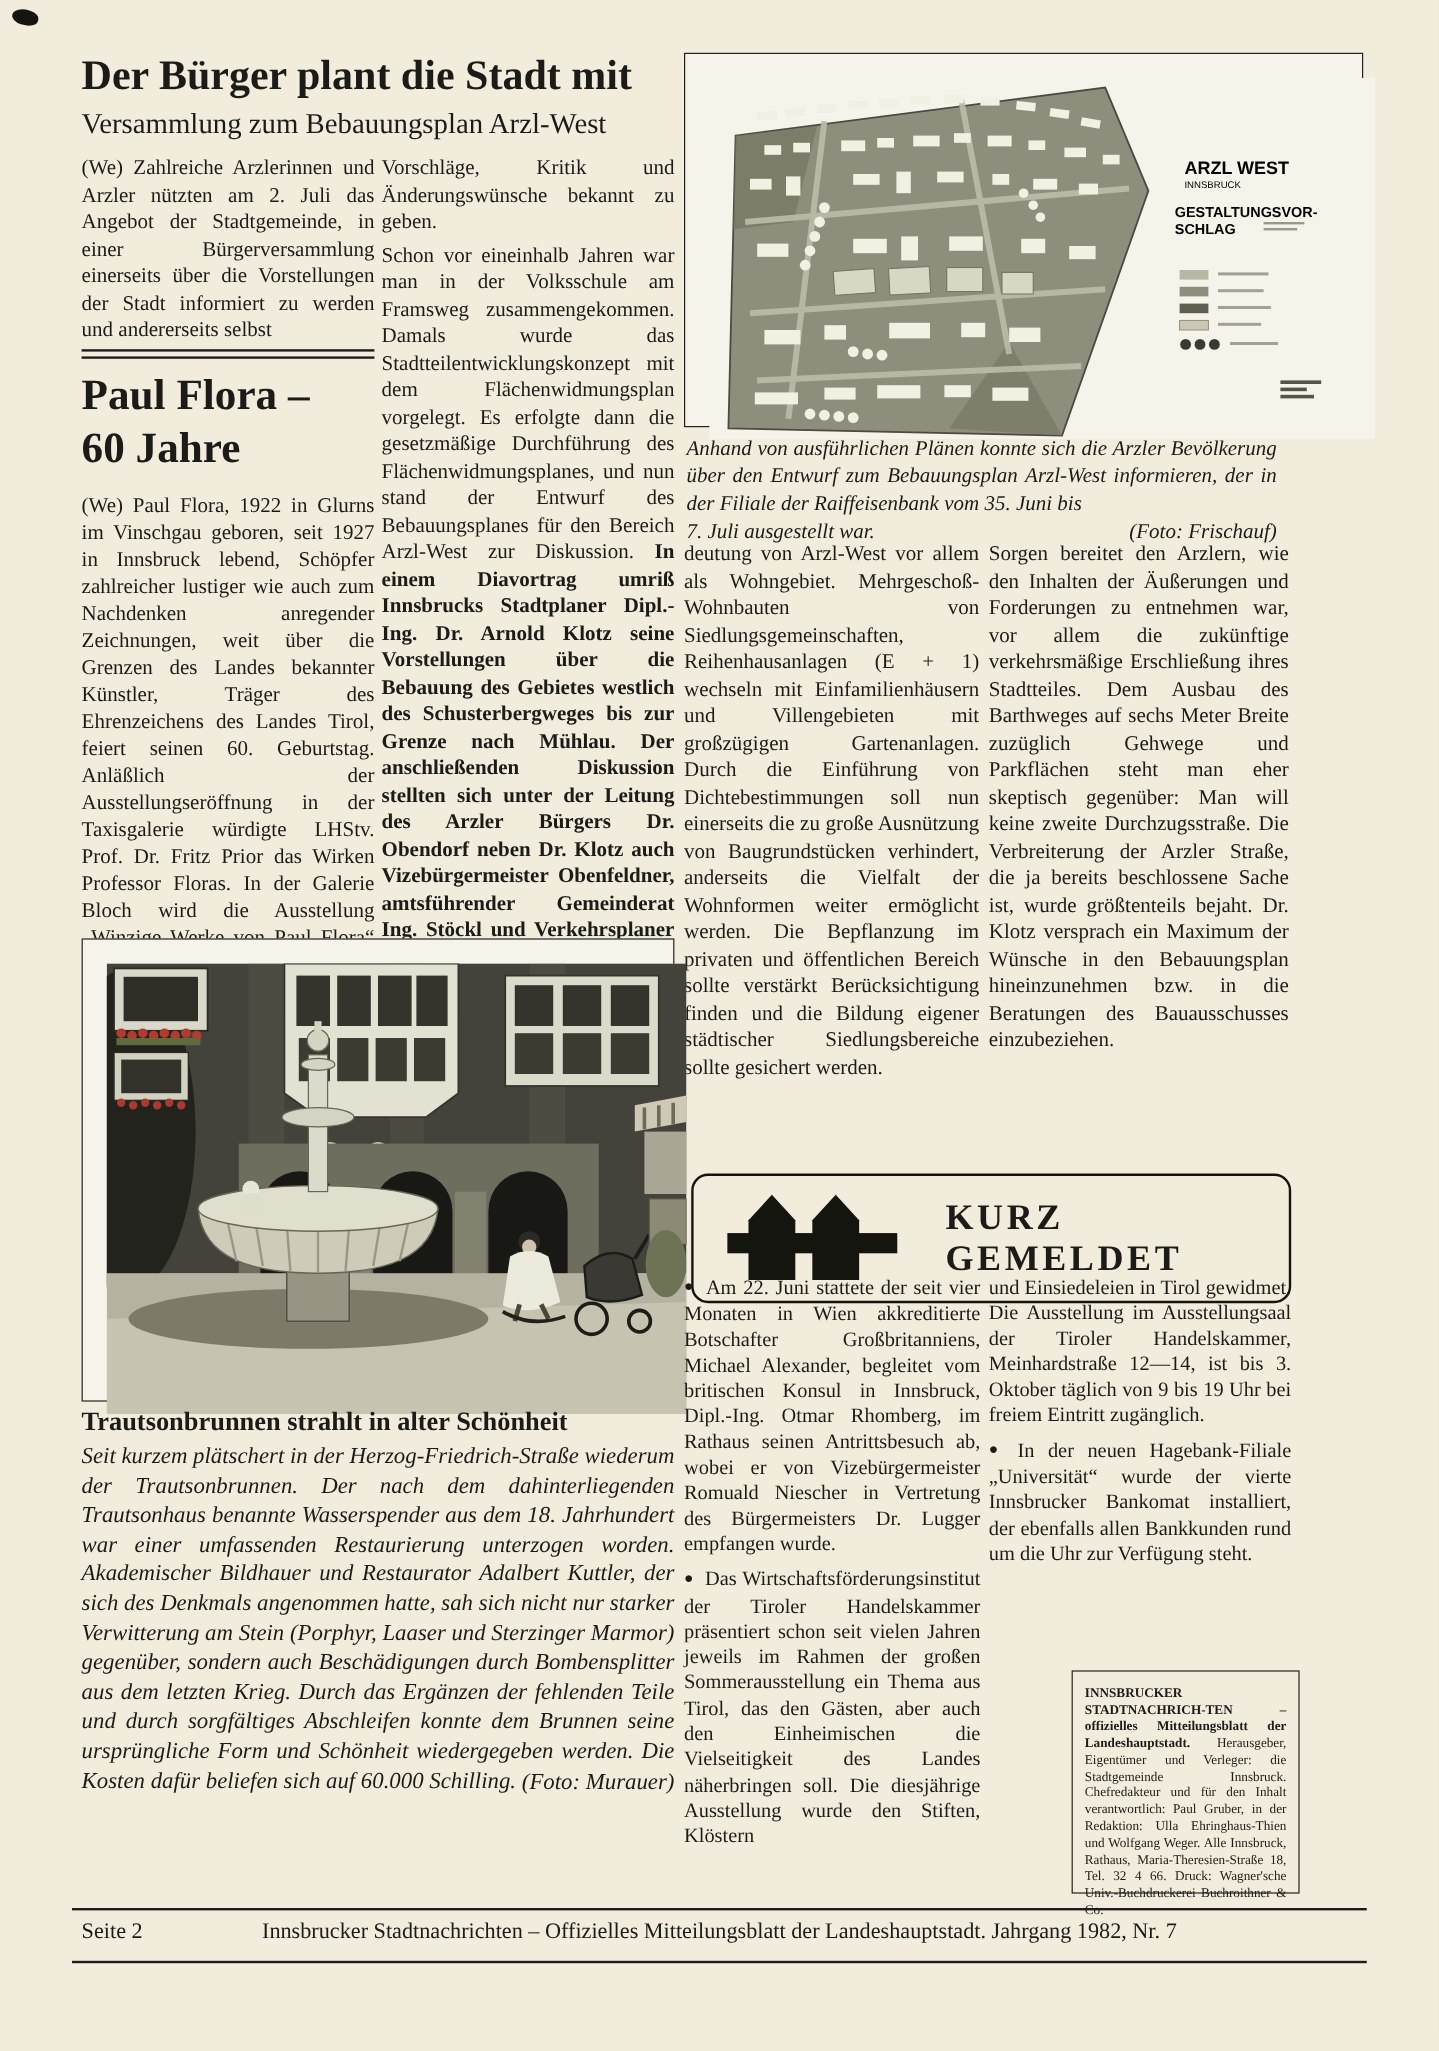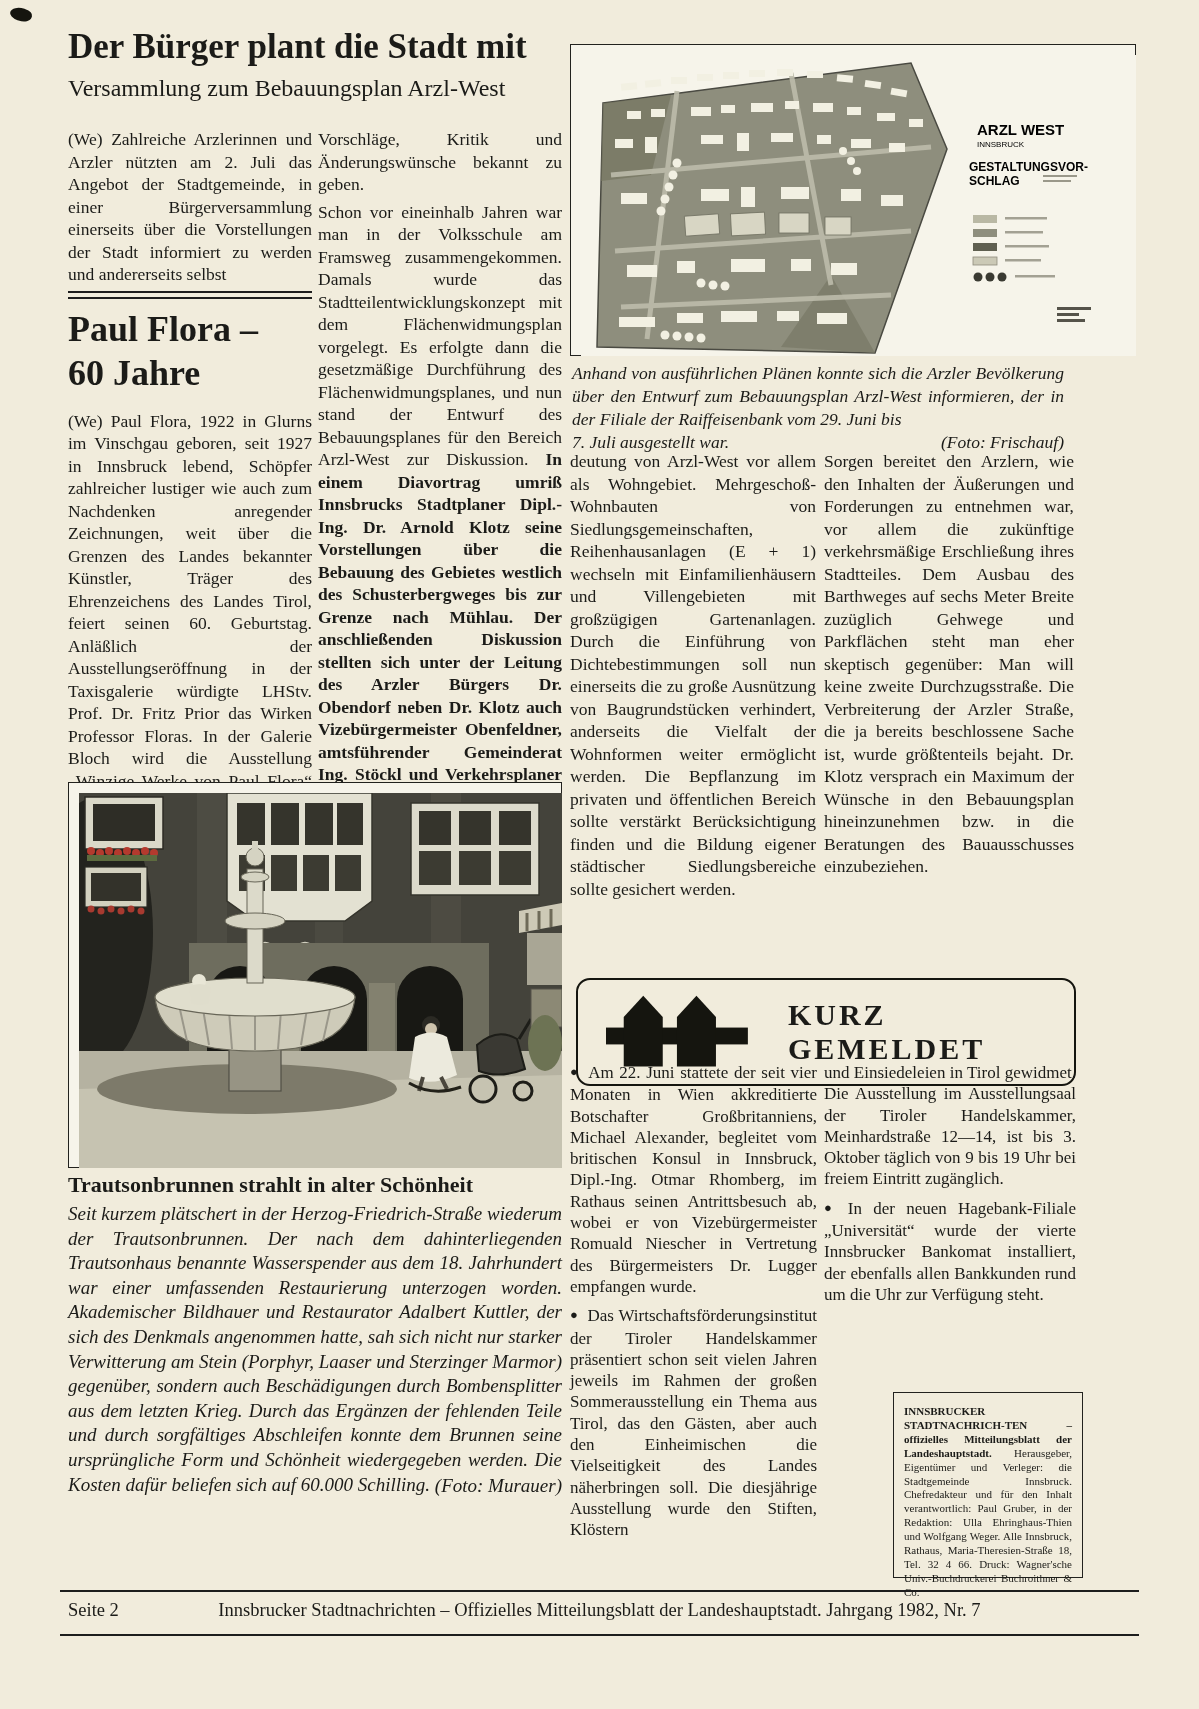--- a/index.html
+++ b/index.html
@@ -6,21 +6,21 @@
   body{background:#d8d4c4;}
   .page{position:relative;width:1199px;height:1709px;background:#f1ecdc;overflow:hidden;
         font-family:"Liberation Serif", serif;color:#1b1b18;}
   .abs{position:absolute;}
   p.body{font-size:17.5px;line-height:22.5px;text-align:justify;margin:0 0 5px;hyphens:auto;}
   .kurz p.body{font-size:17px;line-height:21.3px;margin:0 0 8px;}
   .headline{font-size:35px;font-weight:700;margin:0;line-height:1.08;}
   .subhead{font-size:24px;font-weight:400;margin:9px 0 0;}
   .flora-title{font-size:36px;font-weight:700;line-height:1.22;margin:0;}
   .double-rule{border-top:2px solid #1d1d1d;border-bottom:2px solid #1d1d1d;height:4px;}
-  .figure{background:#f6f4ea;border:1.6px solid #22221e;box-sizing:border-box;padding:10px;}
+  .figure{background:#f6f4ea;border:1.6px solid #22221e;box-sizing:border-box;padding:20px;}
   .cap-italic{font-style:italic;font-size:17.5px;line-height:23px;text-align:justify;margin:0;hyphens:auto;}
   .cap-row{font-style:italic;font-size:17.5px;line-height:23px;display:flex;justify-content:space-between;}
   .fountain-title{font-size:22px;font-weight:700;margin:0 0 4px;}
   .fountain-cap{font-style:italic;font-size:19px;line-height:24.6px;text-align:justify;margin:0;hyphens:auto;}
   .credit-abs{position:absolute;right:0;bottom:0;font-style:italic;}
   .kg-box{border:2.6px solid #15150f;border-radius:14px;box-sizing:border-box;display:flex;align-items:center;}
   .kg-title{font-size:30px;font-weight:700;letter-spacing:3px;}
   .bullet{font-size:13px;margin-right:9px;position:relative;top:-2px;}
   .imprint{border:1.6px solid #22221e;box-sizing:border-box;padding:12px 10px;
            font-size:11px;line-height:13.9px;text-align:justify;hyphens:auto;}
@@ -30,21 +30,21 @@
   .maplabel{font-family:"Liberation Sans", sans-serif;color:#2b2b26;}
   .blob{background:#15150f;border-radius:60% 40% 55% 45%;transform:rotate(18deg);}
 </style>
 </head>
 <body>
 
 <div class="page">
 
   <div class="abs blob" style="left:10px;top:8px;width:22px;height:13px;"></div>
 
-  <div class="abs" style="left:68px;top:28px;width:505px;">
+  <div class="abs" style="left:68px;top:44px;width:505px;">
     <h1 class="headline">Der Bürger plant die Stadt mit</h1>
     <h2 class="subhead">Versammlung zum Bebauungsplan Arzl-West</h2>
   </div>
 
   <div class="abs" style="left:68px;top:128px;width:244px;">
     <p class="body">(We) Zahlreiche Arzlerinnen und Arzler nützten am 2. Juli das Angebot der Stadtgemeinde, in einer Bürgerversammlung einerseits über die Vorstellungen der Stadt informiert zu werden und andererseits selbst</p>
   </div>
 
   <div class="abs double-rule" style="left:68px;top:291px;width:244px;"></div>
 
@@ -177,21 +177,21 @@
 
       <g fill="#55534a">
         <rect x="476" y="252" width="34" height="3"></rect>
           <rect x="476" y="258" width="22" height="3"></rect>
           <rect x="476" y="264" width="28" height="3"></rect>
       </g>
     </svg>
   </div>
 
   <div class="abs" style="left:572px;top:362px;width:492px;height:94px;">
-    <p class="cap-italic">Anhand von ausführlichen Plänen konnte sich die Arzler Bevölkerung über den Entwurf zum Bebauungsplan Arzl-West informieren, der in der Filiale der Raiffeisenbank vom 29. Juni bis</p>
+    <p class="cap-italic">Anhand von ausführlichen Plänen konnte sich die Arzler Bevölkerung über den Entwurf zum Bebauungsplan Arzl-West informieren, der in der Filiale der Raiffeisenbank vom 35. Juni bis</p>
     <div class="cap-row">
       <span>7. Juli ausgestellt war.</span>
       <span>(Foto: Frischauf)</span>
     </div>
   </div>
 
   <div class="abs" style="left:570px;top:450px;width:246px;">
     <p class="body">deutung von Arzl-West vor allem als Wohngebiet. Mehrgeschoß-Wohnbauten von Siedlungsgemeinschaften, Reihenhausanlagen (E + 1) wechseln mit Einfamilienhäusern und Villengebieten mit großzügigen Gartenanlagen. Durch die Einführung von Dichtebestimmungen soll nun einerseits die zu große Ausnützung von Baugrundstücken verhindert, anderseits die Vielfalt der Wohnformen weiter ermöglicht werden. Die Bepflanzung im privaten und öffentlichen Bereich sollte verstärkt Berücksichtigung finden und die Bildung eigener städtischer Siedlungsbereiche sollte gesichert werden.</p>
   </div>
   <div class="abs" style="left:824px;top:450px;width:250px;">

